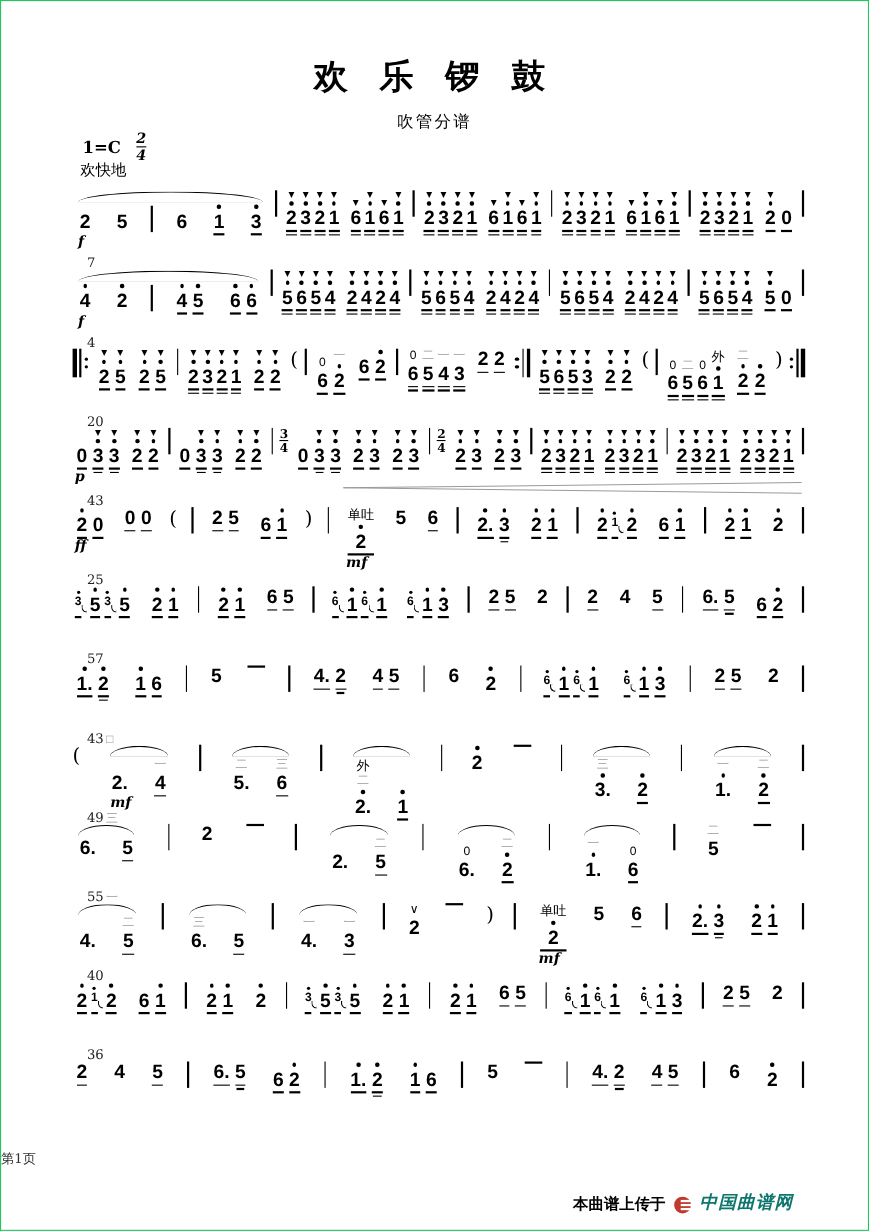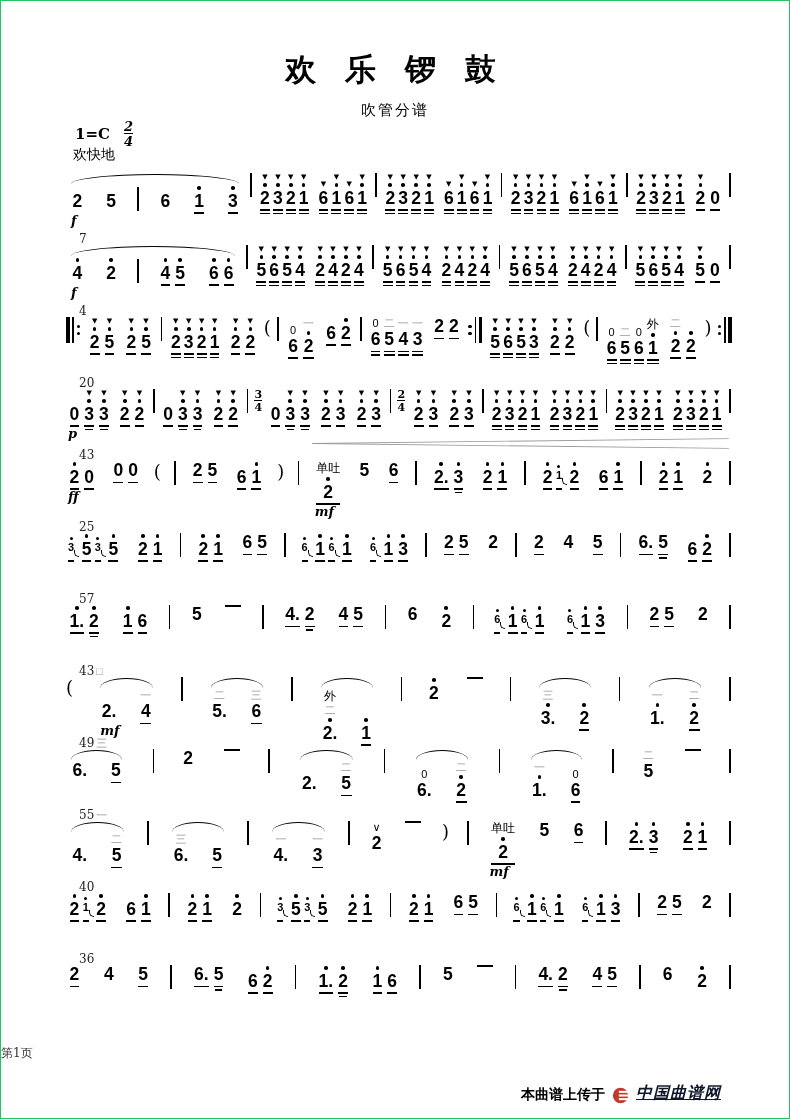--- a/index.html
+++ b/index.html
@@ -86,22 +86,22 @@
 
   .hairpin { position:absolute; left:37%; right:4px; bottom:-8px; height:13px; }
   .hairpin svg { width:100%; height:100%; display:block; }
 
   
   .pageno { position:absolute; top:1044px; left:0; right:0; text-align:left;
             font:12px "DejaVu Serif",serif; color:#333; }
   .credit { position:absolute; top:1082px; right:68px; display:flex;
             align-items:flex-end; gap:7px; }
   .credit .pre { font:700 14px "Liberation Sans",sans-serif; }
-  .sitename { font:italic 700 16px "DejaVu Serif",serif; color:#0f172a;
-              letter-spacing:1px;text-decoration:underline; }
+  .sitename { font:italic 700 16px "DejaVu Serif",serif; color:#0f766e;
+              letter-spacing:1px; }
   .logo { width:17px; height:17px; flex:0 0 auto; }
 </style>
 </head>
 <body>
 
 <div class="page">
   <div class="title">欢 乐 锣 鼓</div>
 
   <div class="keysig">
     <span>1=C</span>

